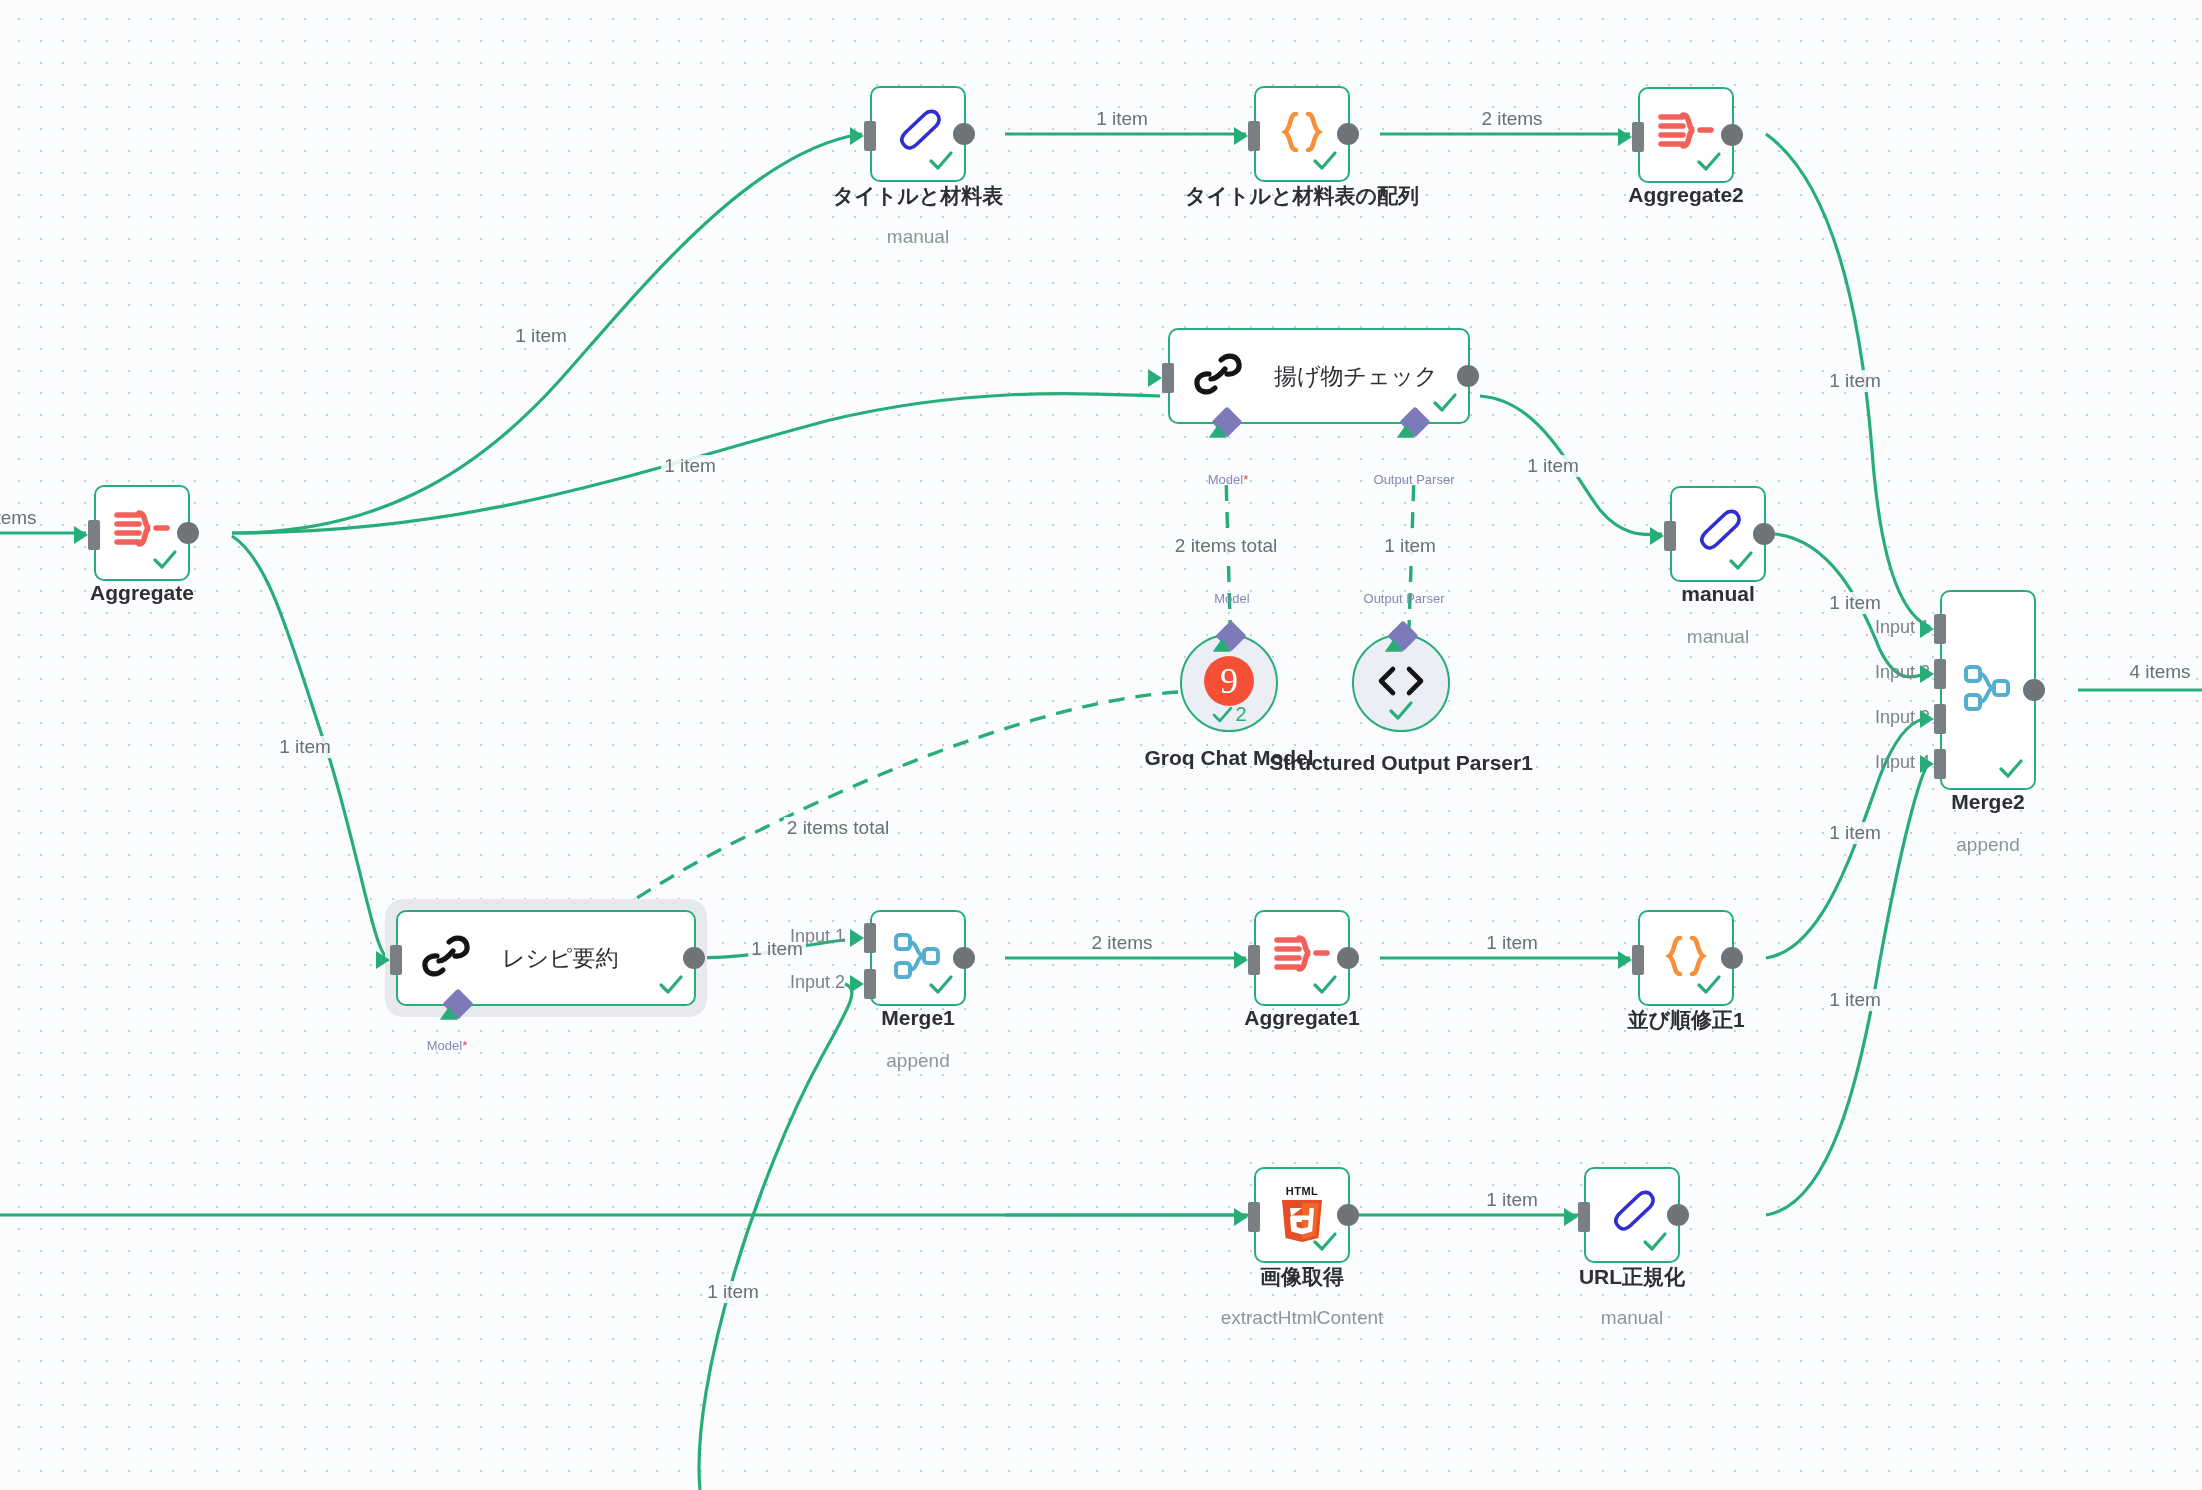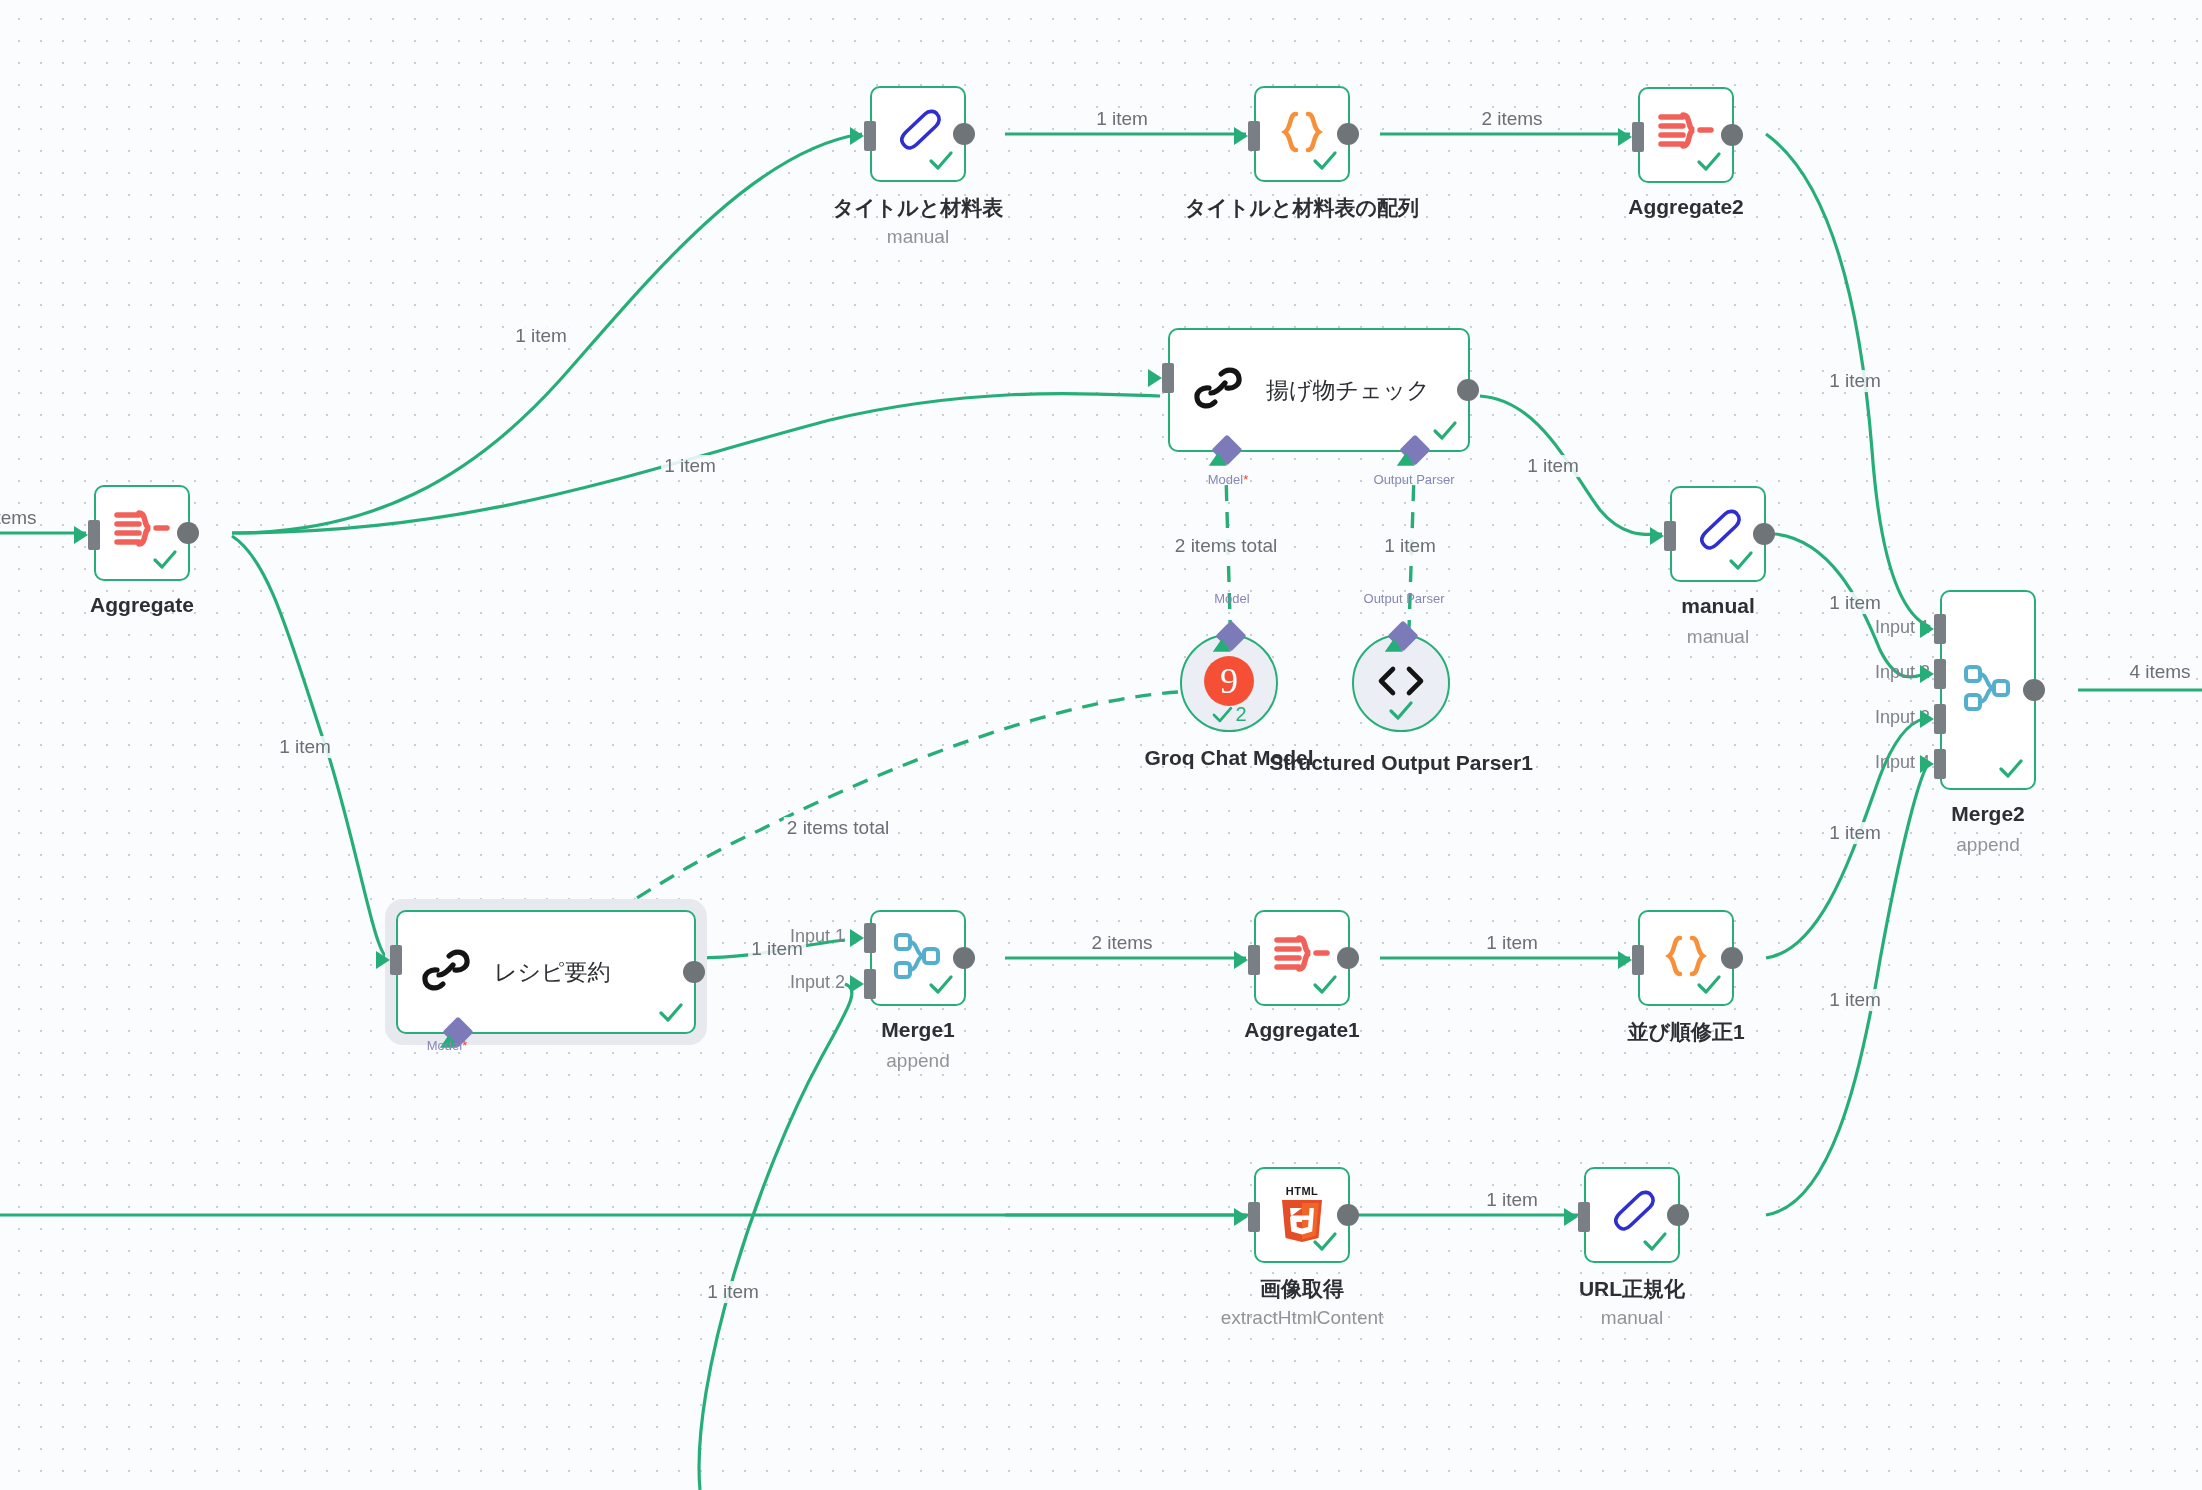--- a/index.html
+++ b/index.html
@@ -55,38 +55,38 @@
   .node-box {
     position: relative;
     background: #fff;
     border: 2.6px solid #27ae78;
     border-radius: 10px;
     display: flex;
     align-items: center;
     justify-content: center;
   }
   .node.square .node-box { width: 96px; height: 96px; }
-  .node.wide  .node-box { width: 214px; height: 124px; justify-content:flex-start; padding-left:22px; gap:22px;}
+  .node.wide  .node-box { width: 214px; height: 96px; justify-content:flex-start; padding-left:22px; gap:30px;}
   .node.tall  .node-box { width: 96px; height: 136px; }
 
   .node.selected:before {
     content:"";
     position:absolute;
     left:-11px; top:-11px; right:-11px; bottom:-11px;
     background:#e7e9ee;
     border-radius:18px;
     z-index:-1;
   }
 
   .node-title {
     position:absolute;
     top: 100%;
     left: 50%;
     transform: translateX(-50%);
-    margin-top: 12px;
+    margin-top: 0;
     font-size: 21px;
     font-weight: 700;
     color: #2d2f34;
     white-space: nowrap;
     text-align:center;
   }
   .node-sub {
     position:absolute;
     top: 100%;
     left: 50%;

